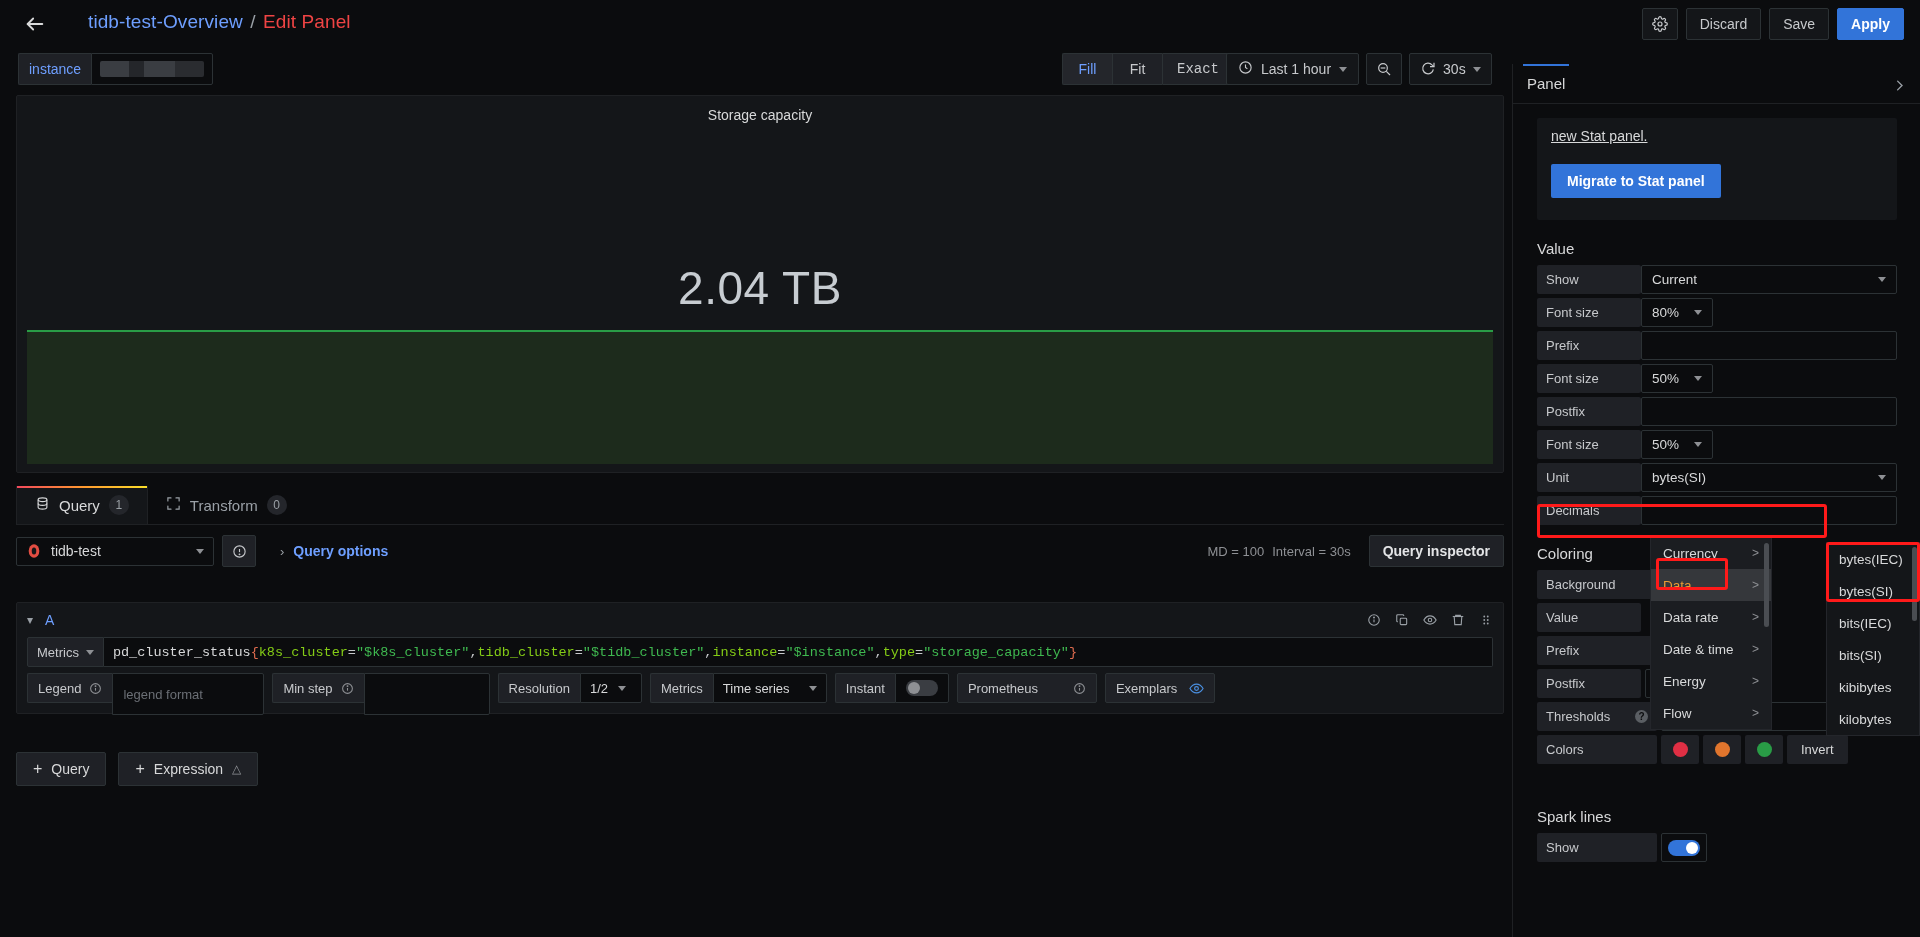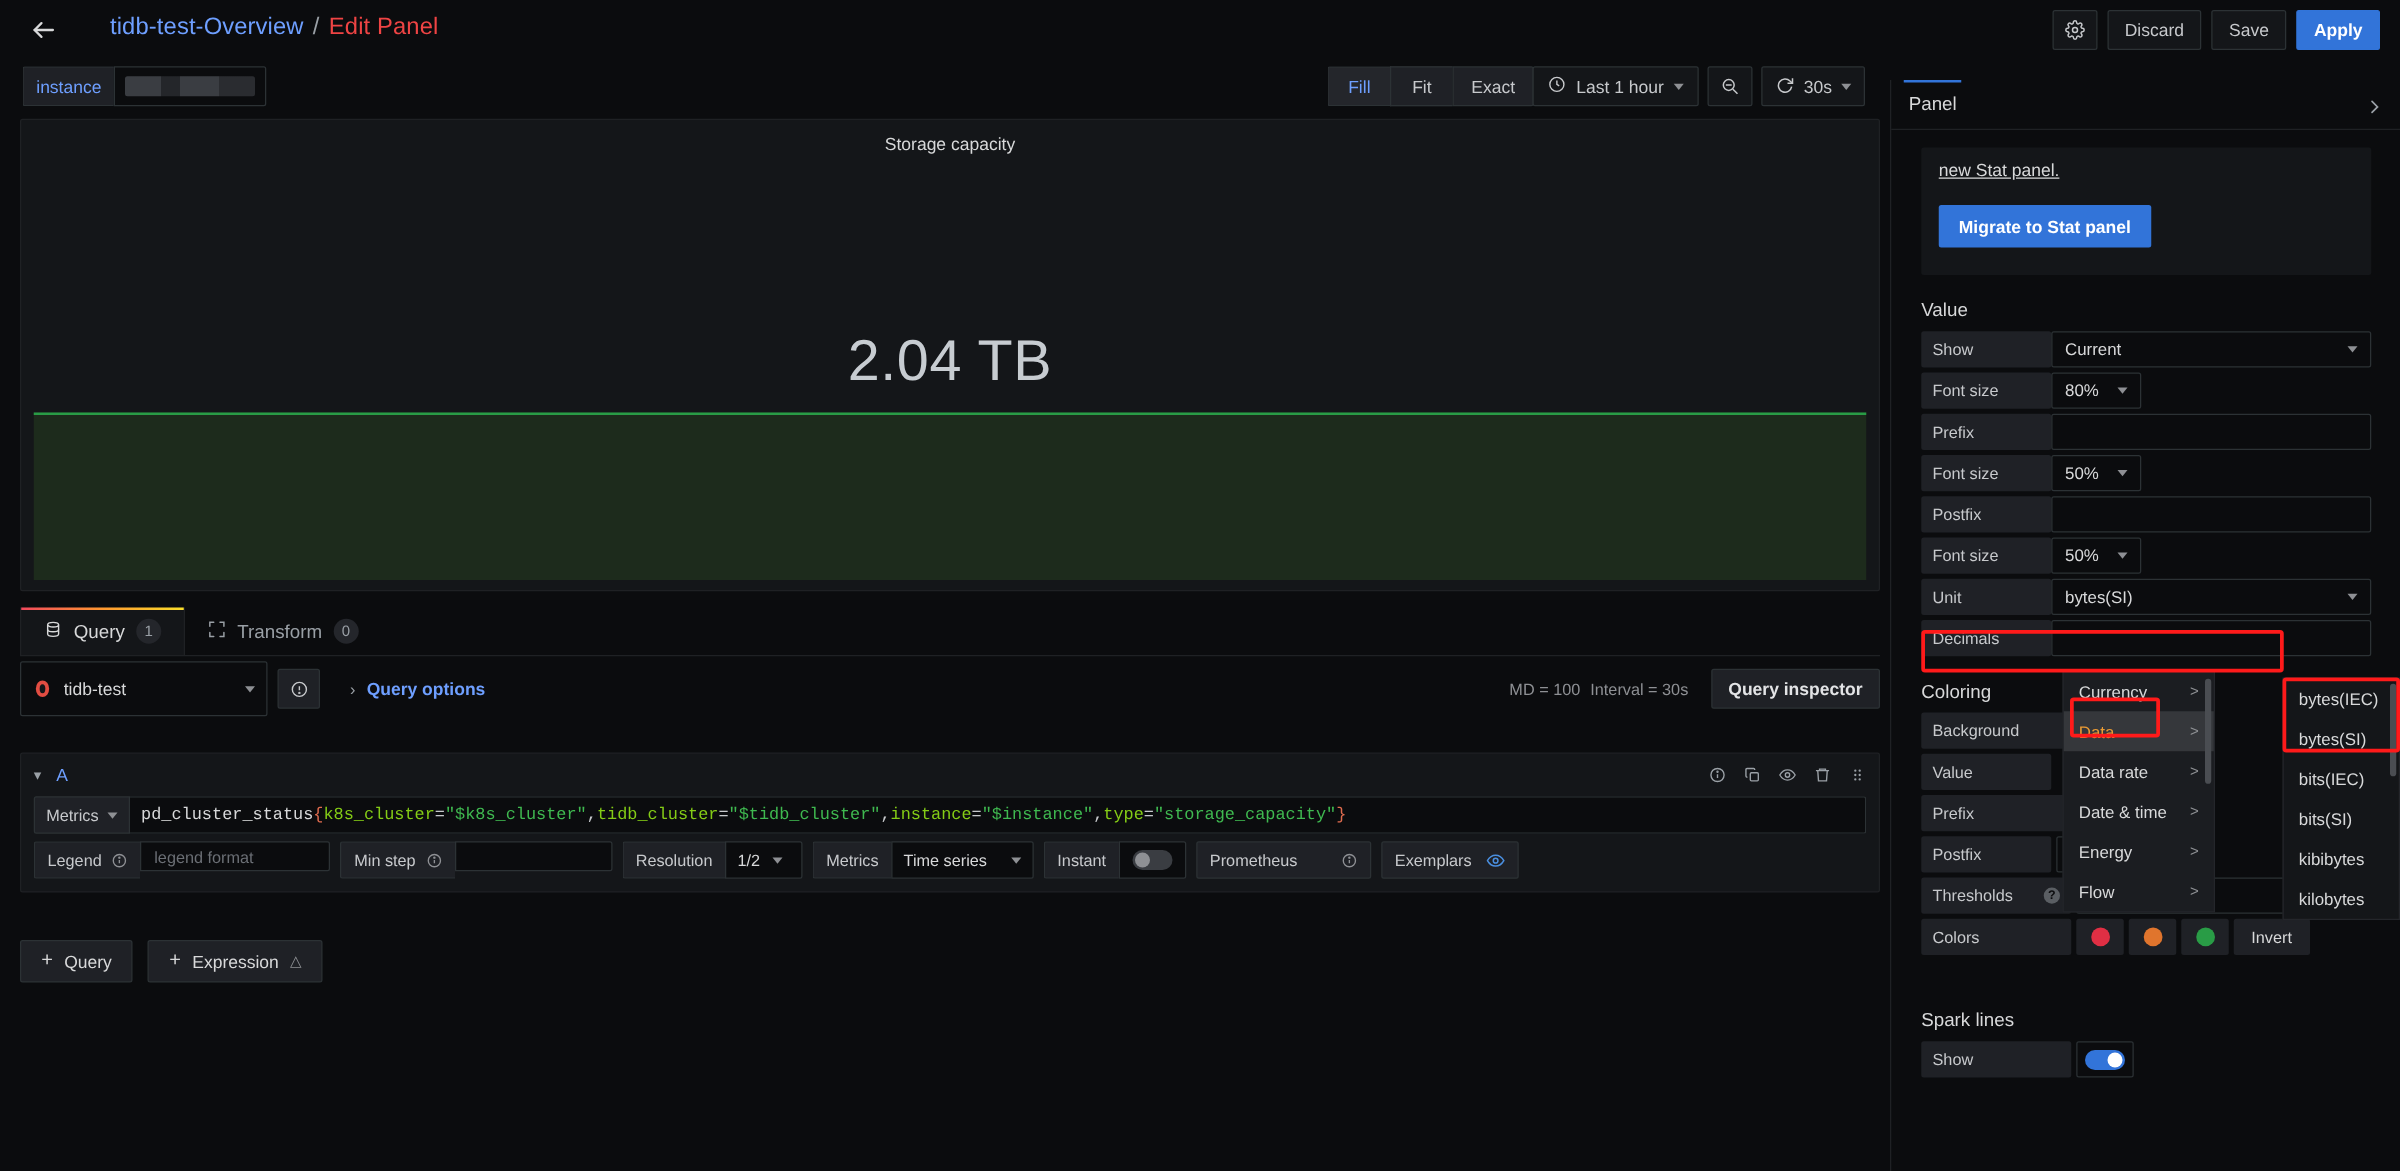--- a/index.html
+++ b/index.html
@@ -52,21 +52,21 @@
     background: linear-gradient(90deg,#3a3d42 0 28%, #24262a 28% 42%, #3a3d42 42% 72%, #2a2c30 72% 100%);
     border-radius: 2px; }
 
   .sizemode { position: absolute; left: 1062px; top: 5px; display: flex; height: 32px; }
   .sizemode .sm {
     min-width: 50px; padding: 0 14px; background: #1f2126; border: 1px solid #2c3235;
     border-right: none; font-size: 14px; color: #c7c9cc;
     display: flex; align-items: center; justify-content: center; cursor: pointer;
   }
   .sizemode .sm:first-child { border-radius: 2px 0 0 2px; }
-  .sizemode .sm:last-child { border-right: 1px solid #2c3235; border-radius: 0 2px 2px 0; }
+  .sizemode .sm:last-child { border-right: 1px solid #2c3235; border-radius: 0 2px 2px 0; font-family: Liberation Mono, monospace; }
   .sizemode .sm.active { color: #6e9fff; background: #24262b; }
 
   .timectl { position: absolute; left: 1226px; top: 5px; display: flex; height: 32px; gap: 7px; }
   .timepick {
     display: flex; align-items: center; gap: 8px; padding: 0 11px;
     background: #141619; border: 1px solid #2c3235; border-radius: 2px;
     font-size: 14px; color: #c7c9cc; cursor: pointer;
   }
   .timepick .tp-text { color: #c7c9cc; }
   .zoomout {
@@ -111,21 +111,21 @@
   }
   .qtab .badge {
     min-width: 20px; height: 20px; border-radius: 10px; background: #24262b;
     color: #9aa0a6; font-size: 12px; display: flex; align-items: center; justify-content: center; padding: 0 6px;
   }
   .qtab svg { width: 15px; height: 15px; }
 
   
   .ds-row { position: absolute; left: 16px; top: 533px; width: 1488px; height: 36px; display: flex; align-items: center; }
   .ds-select {
-    width: 198px; height: 44px; background: #0b0c0e; border: 1px solid #2c3235; border-radius: 2px;
+    width: 198px; height: 29px; background: #0b0c0e; border: 1px solid #2c3235; border-radius: 2px;
     display: flex; align-items: center; padding: 0 9px; gap: 9px; font-size: 14px; cursor: pointer;
   }
   .ds-logo { width: 16px; height: 16px; flex: none; }
   .ds-select .caret { margin-left: auto; }
   .ico-btn {
     width: 34px; height: 32px; margin-left: 8px; background: #1f2126; border: 1px solid #2c3235;
     border-radius: 2px; display: flex; align-items: center; justify-content: center; cursor: pointer;
   }
   .qopts { margin-left: 24px; display: flex; align-items: center; gap: 9px; font-size: 14px;
            color: #6e9fff; font-weight: 600; cursor: pointer; }
@@ -168,21 +168,21 @@
   .qrow2 { display: flex; align-items: stretch; padding: 6px 10px 0 10px; height: 36px; gap: 0; }
   .fgroup { display: flex; align-items: stretch; margin-right: 8px; }
   .f-label {
     background: #1f2126; border: 1px solid #2c3235; border-radius: 2px;
     font-size: 13px; color: #c7c9cc; display: flex; align-items: center; gap: 8px;
     padding: 0 10px; white-space: nowrap; height: 30px;
   }
   .f-label.joined { border-radius: 2px 0 0 2px; border-right: none; }
   .f-input {
     background: #0b0c0e; border: 1px solid #2c3235; border-radius: 0 2px 2px 0;
-    font-size: 13px; color: #d8d9da; display: flex; align-items: center; padding: 0 10px; height: 24px;
+    font-size: 13px; color: #d8d9da; display: flex; align-items: center; padding: 0 10px; height: 42px;
   }
   .f-input.ph { color: #6b6f75; }
   .f-select {
     background: #0b0c0e; border: 1px solid #2c3235; border-radius: 0 2px 2px 0;
     font-size: 13px; color: #d8d9da; display: flex; align-items: center; gap: 10px;
     padding: 0 9px; height: 30px; cursor: pointer;
   }
   .toggle-box {
     background: #0b0c0e; border: 1px solid #2c3235; border-radius: 0 2px 2px 0;
     display: flex; align-items: center; justify-content: center; width: 54px; height: 30px; cursor: pointer;

